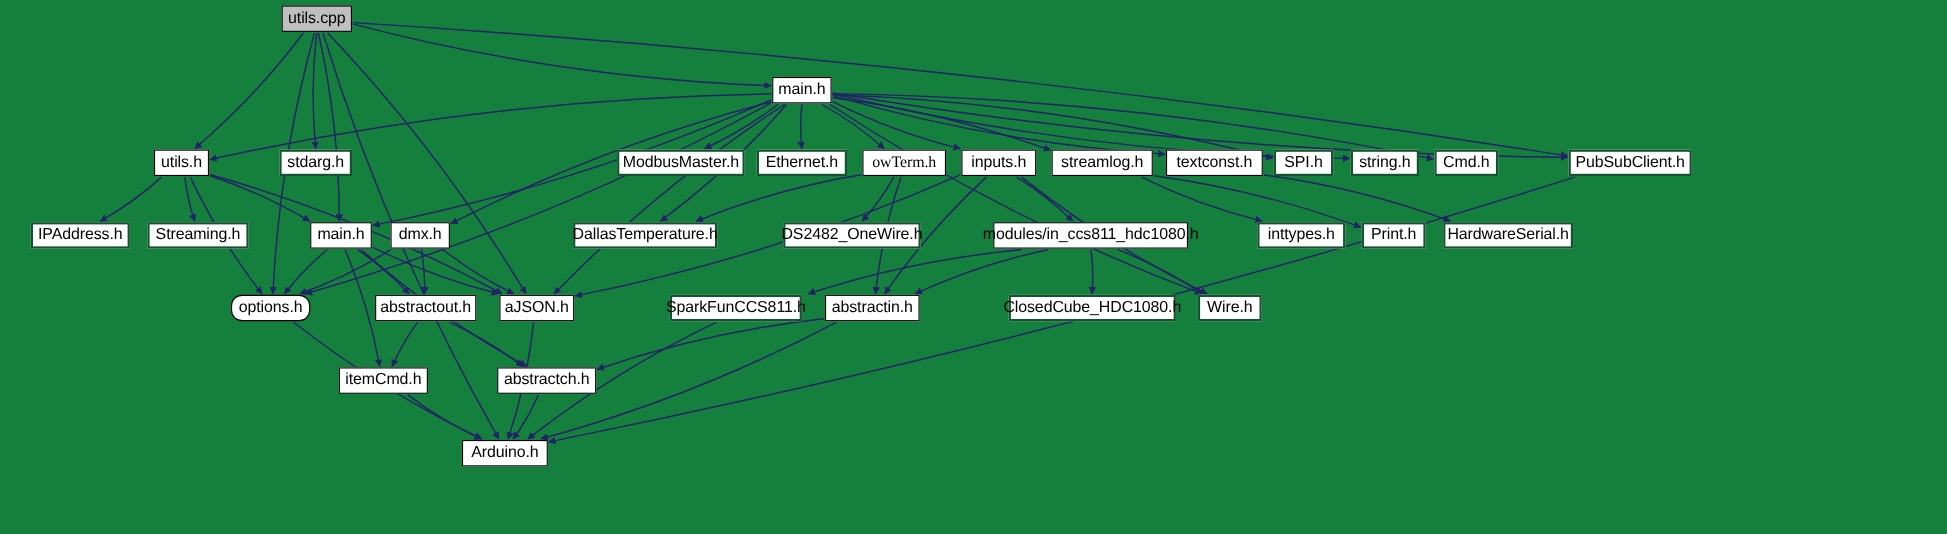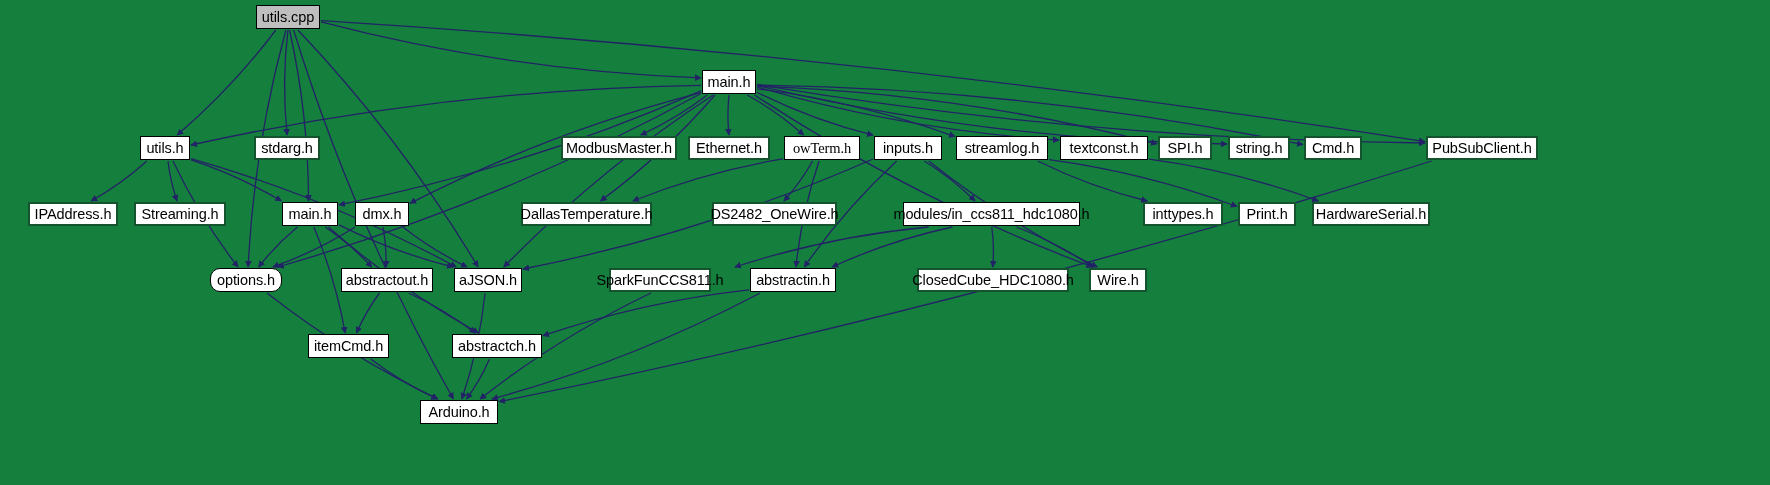--- a/index.html
+++ b/index.html
@@ -209,21 +209,21 @@
       </div>
       <div class="node solid" style="left: 210px; top: 268px; width: 72px; height: 24px; border-radius: 10px;">
         <span class="label">options.h</span>
       </div>
       <div class="node solid" style="left: 341px; top: 268px; width: 92px; height: 24px;">
         <span class="label">abstractout.h</span>
       </div>
       <div class="node solid" style="left: 454px; top: 268px; width: 68px; height: 24px;">
         <span class="label">aJSON.h</span>
       </div>
-      <div class="node" style="left: 609px; top: 268px; width: 102px; height: 24px;">
+      <div class="node" style="left: 609px; top: 268px; width: 120px; height: 24px;">
         <span class="label">SparkFunCCS811.h</span>
       </div>
       <div class="node solid" style="left: 750px; top: 268px; width: 86px; height: 24px;">
         <span class="label">abstractin.h</span>
       </div>
       <div class="node" style="left: 917px; top: 268px; width: 152px; height: 24px;">
         <span class="label">ClosedCube_HDC1080.h</span>
       </div>
       <div class="node" style="left: 1089px; top: 268px; width: 58px; height: 24px;">
         <span class="label">Wire.h</span>

